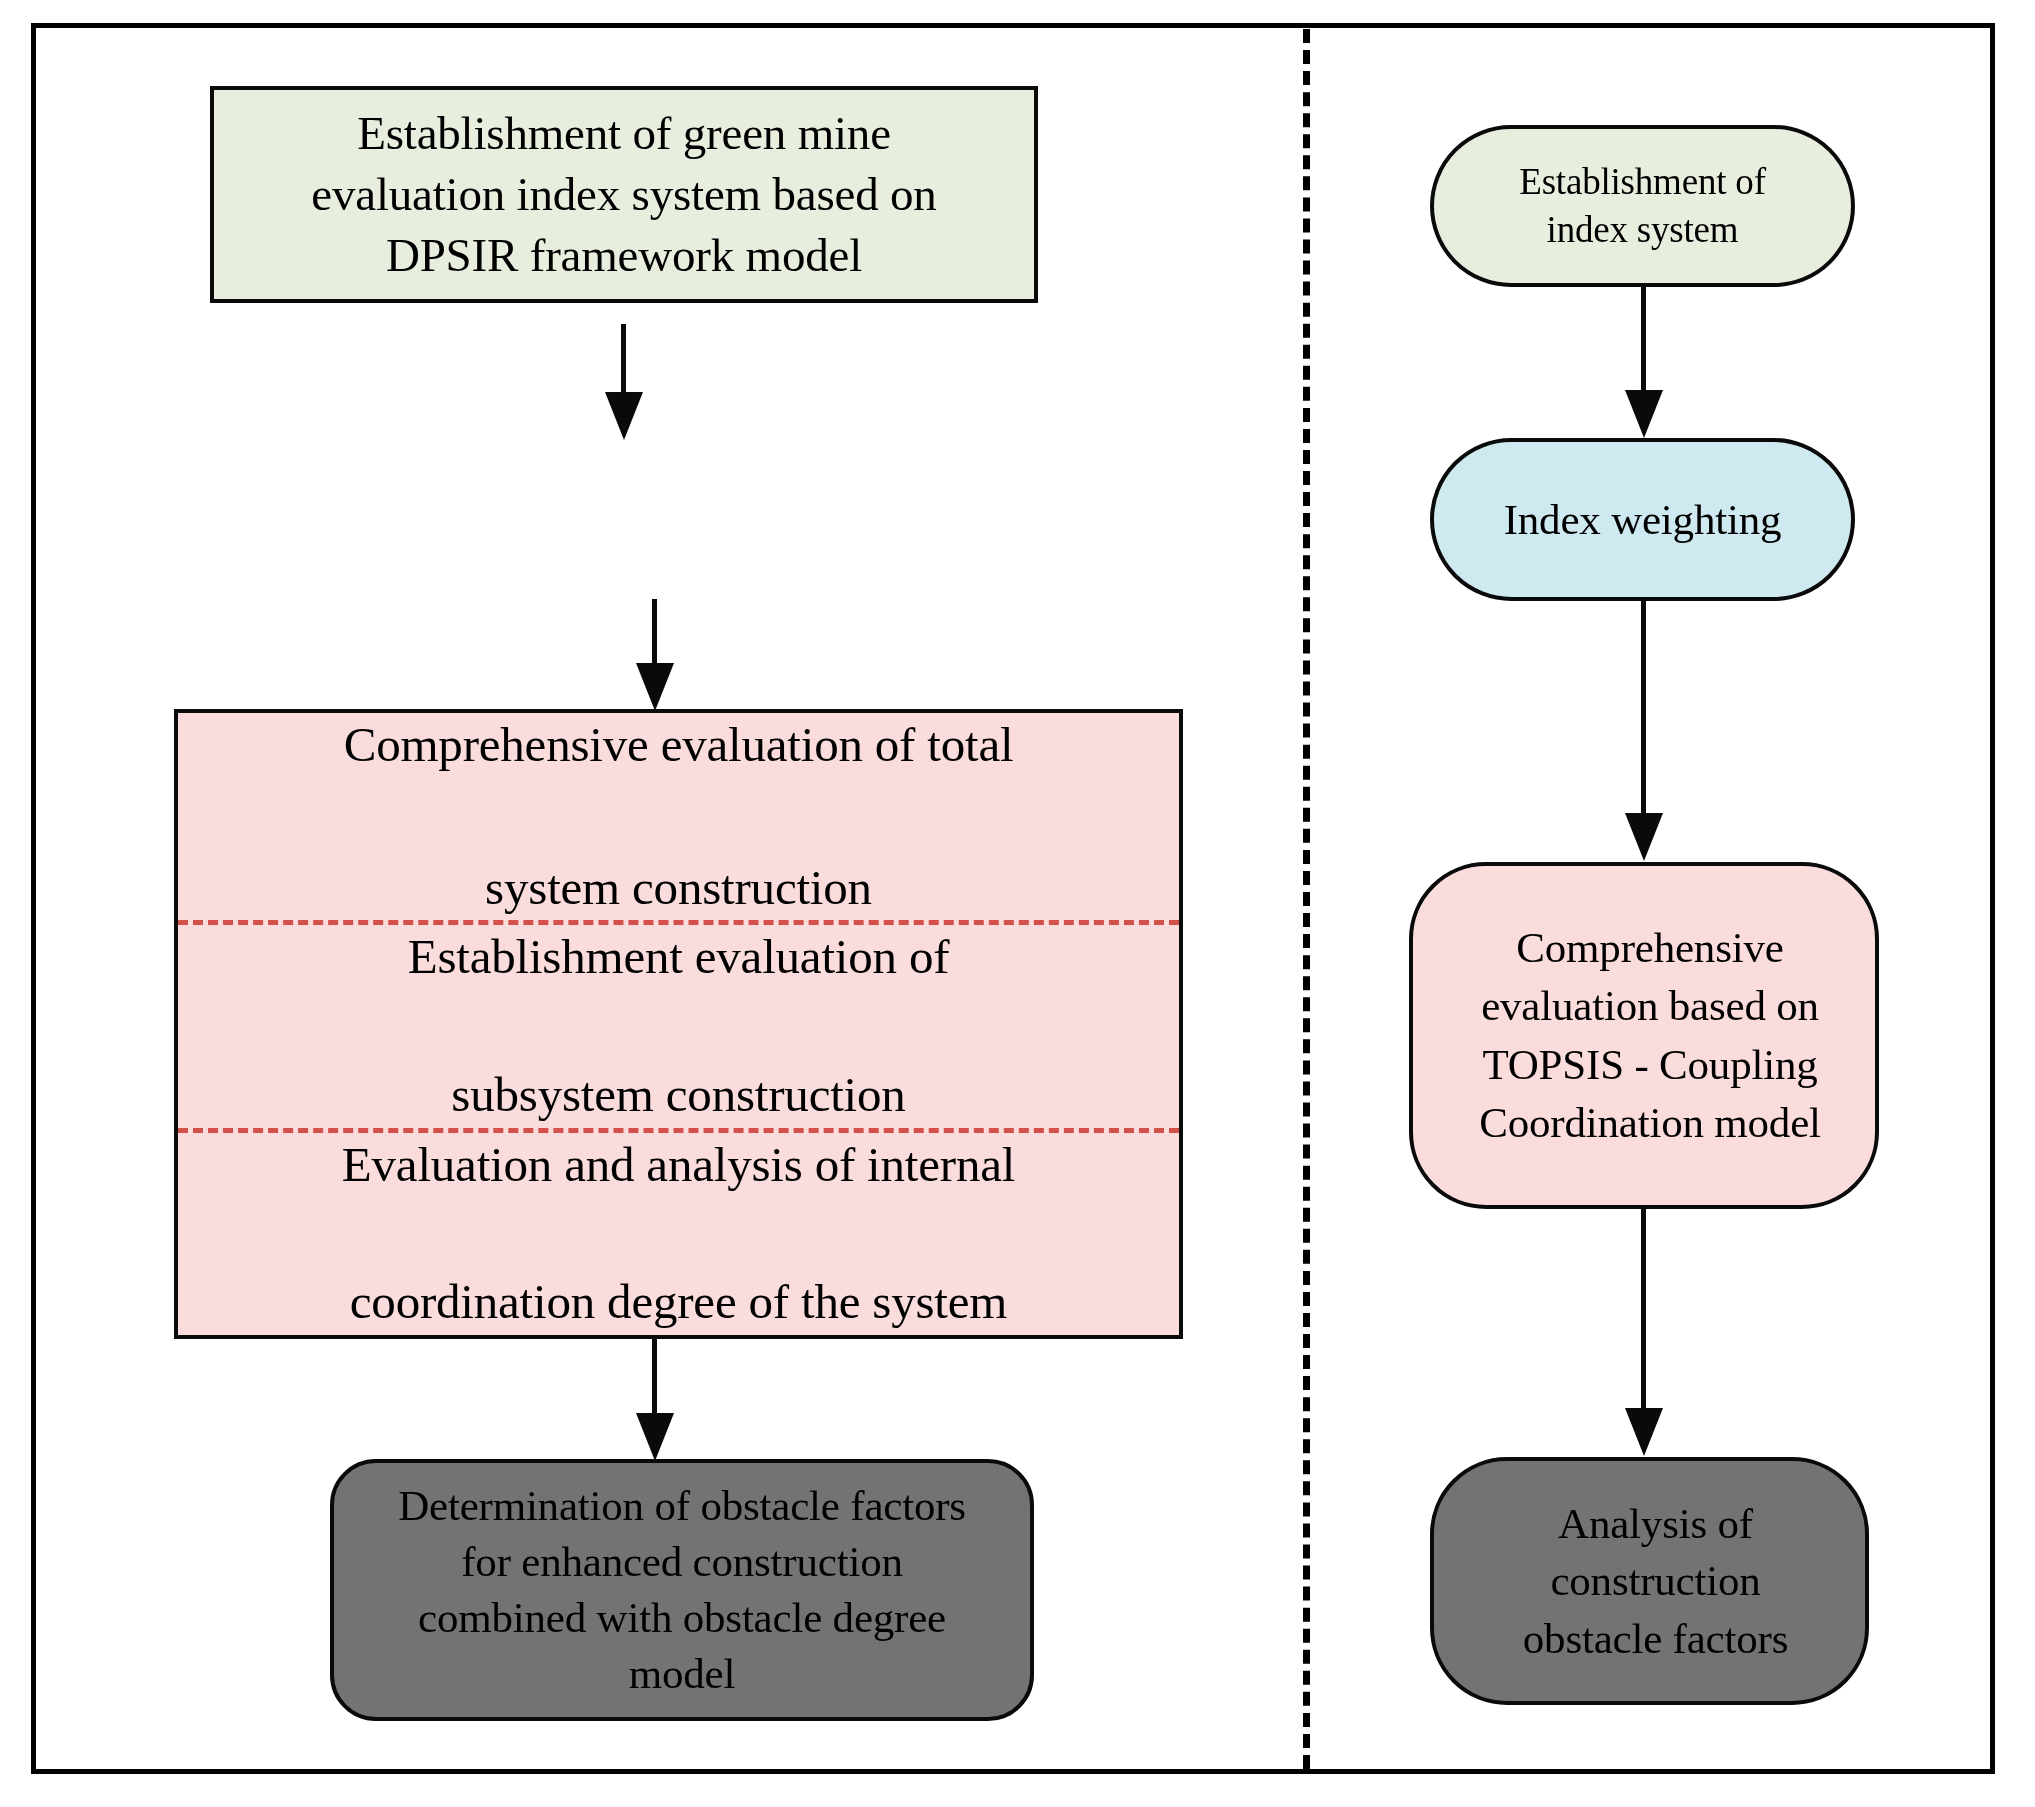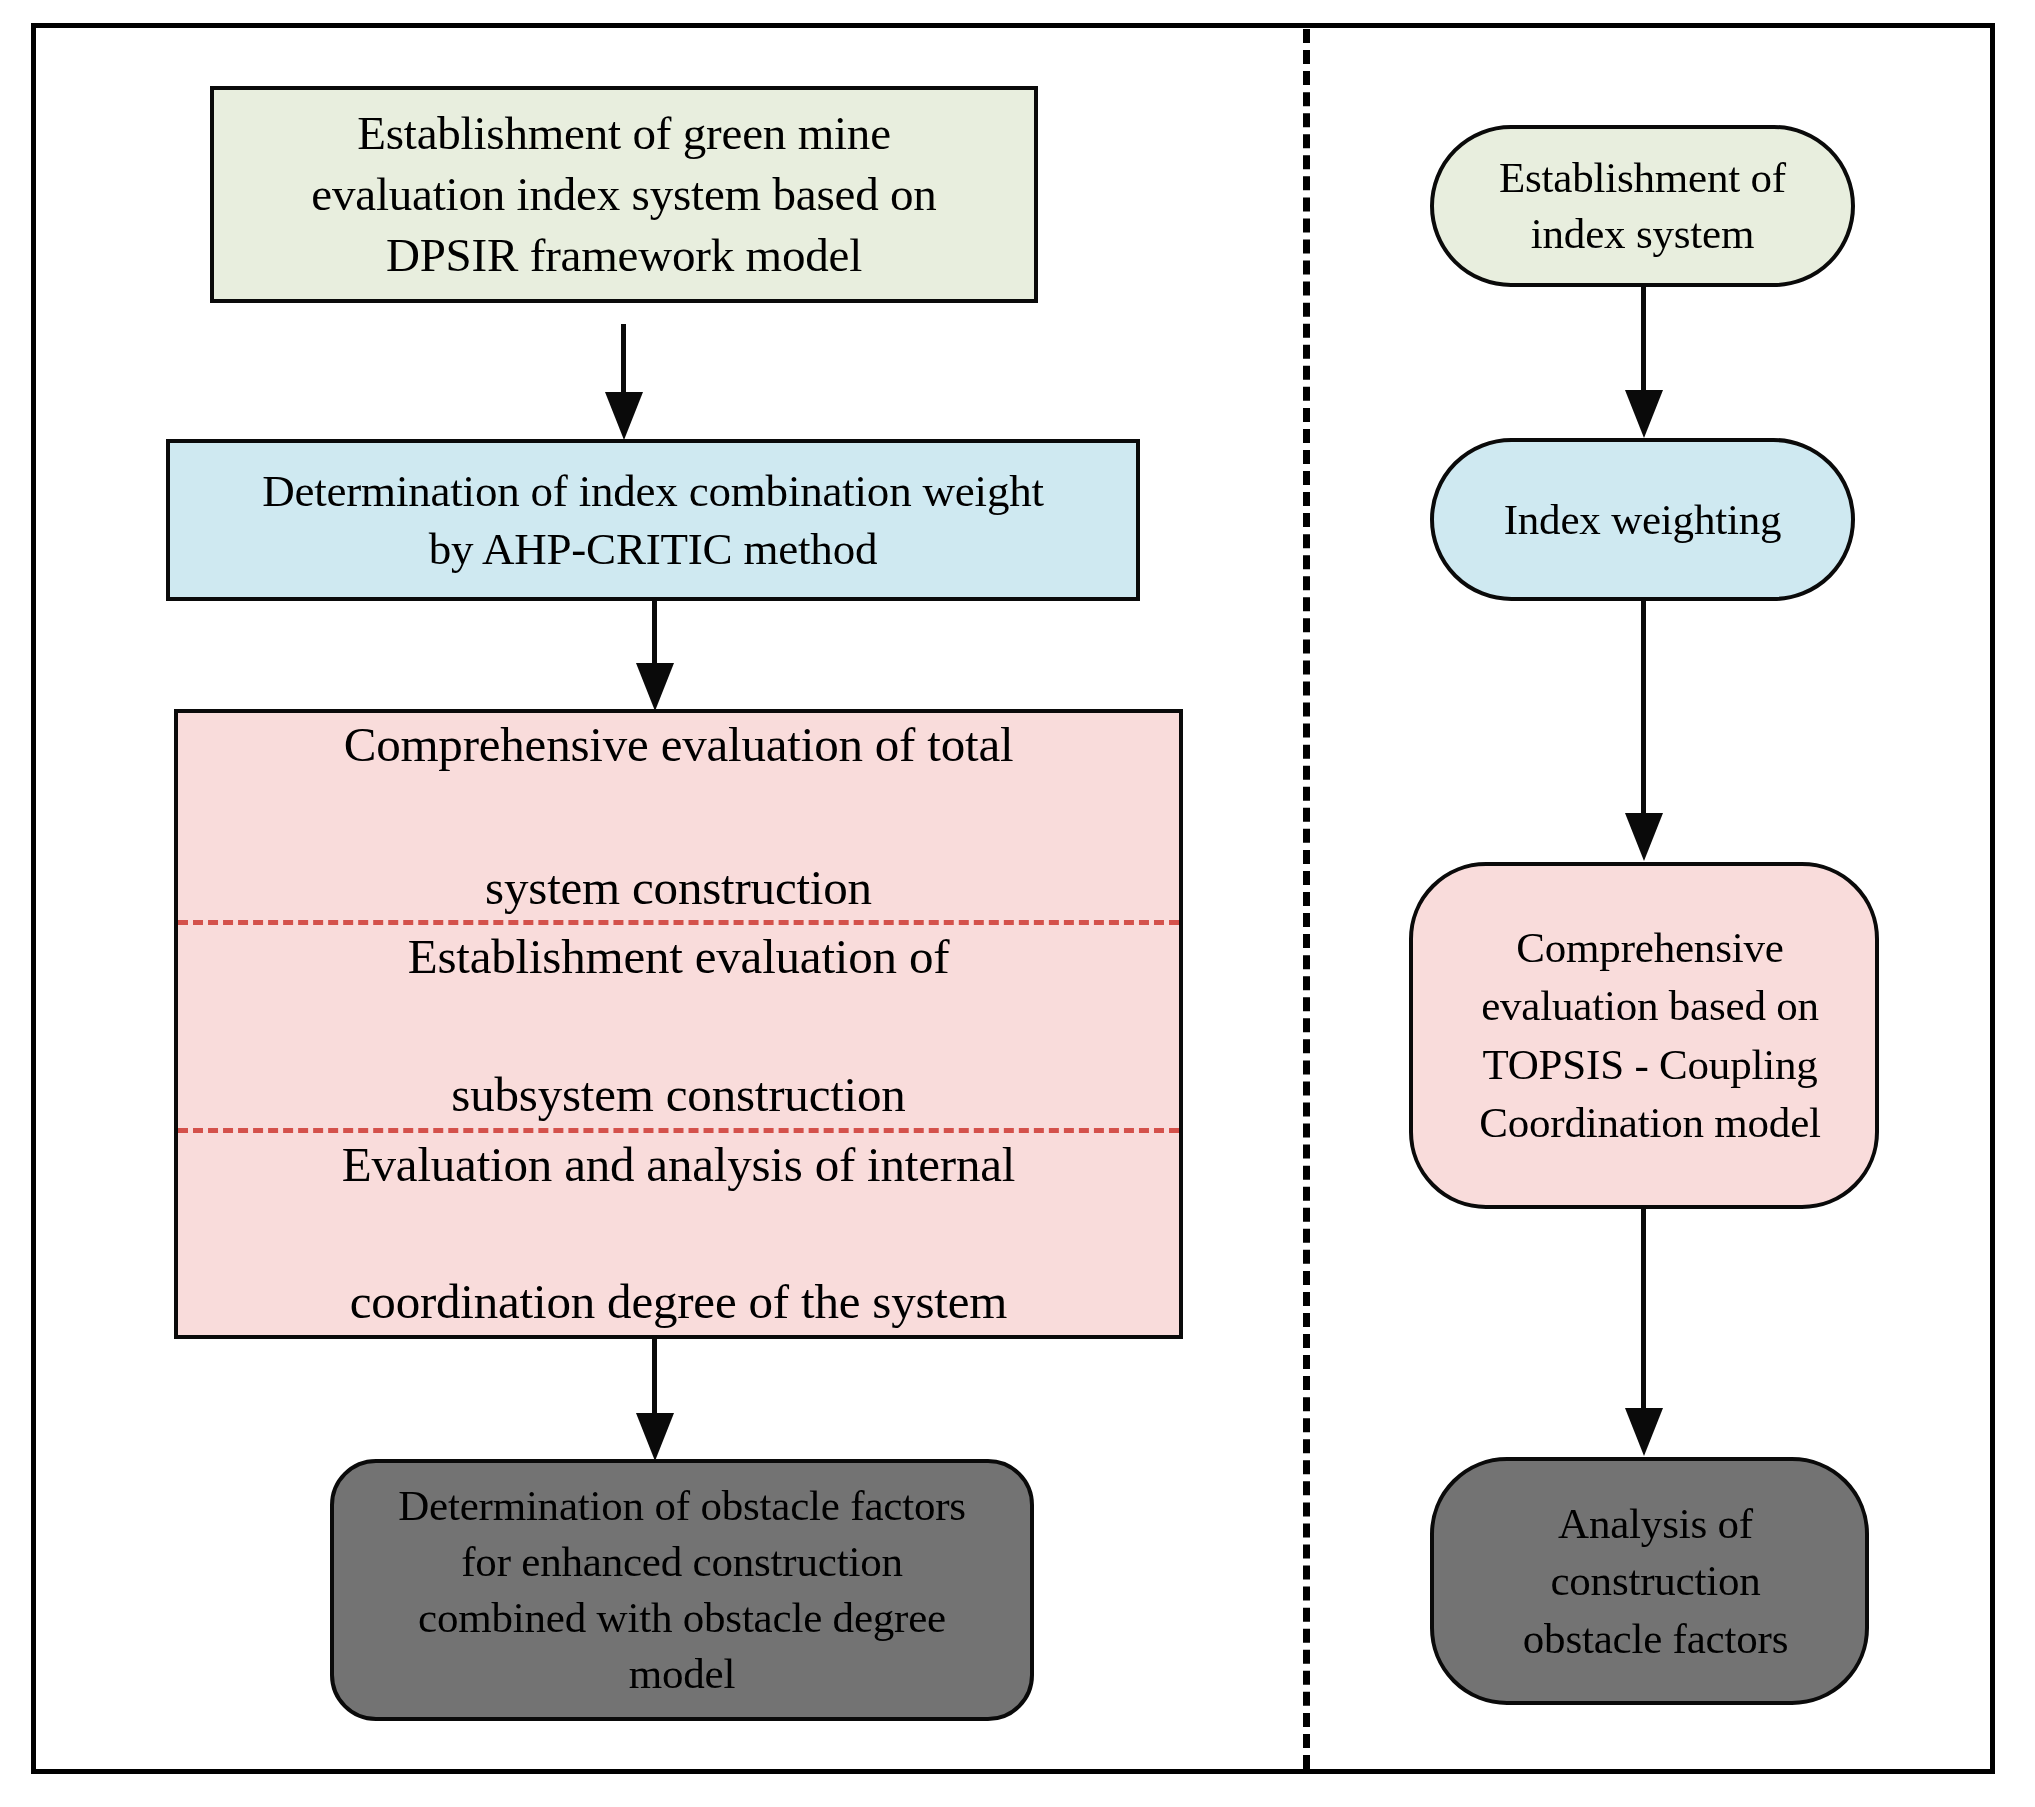--- a/index.html
+++ b/index.html
@@ -69,21 +69,21 @@
     display:flex;flex-direction:column;
     align-items:center;justify-content:space-between;
     text-align:center;line-height:1.32;
     font-size:49px;
   }
   .seg.divider-top{border-top:5.4px dashed #d4514b;}
 
   #n-left-4{left:330px;top:1459px;width:704px;height:262px;font-size:43px;line-height:1.30;}
 
   
-  #n-right-1{left:1430px;top:125px;width:425px;height:162px;font-size:43px;}
+  #n-right-1{left:1430px;top:125px;width:425px;height:162px;font-size:37px;}
   #n-right-2{left:1430px;top:438px;width:425px;height:163px;font-size:43px;}
   #n-right-3{left:1409px;top:862px;width:470px;height:347px;font-size:43px;line-height:1.36;}
   #n-right-4{left:1430px;top:1457px;width:439px;height:248px;font-size:43px;line-height:1.34;}
 
   
   .arrow{position:absolute;}
   .arrow .shaft{
     position:absolute;left:50%;top:0;
     width:5.4px;margin-left:-2.7px;
     background:#0a0a0a;
@@ -126,24 +126,20 @@
     <span class="ln">Establishment of green mine</span>
     <span class="ln">evaluation index system based on</span>
     <span class="ln">DPSIR framework model</span>
   </div>
 
   <div class="arrow" id="a-l1">
     <div class="shaft"></div>
     <div class="head"></div>
   </div>
 
-  <div class="node rect fill-blue" id="n-left-2">
-    <span class="ln">Determination of index combination weight</span>
-    <span class="ln">by AHP-CRITIC method</span>
-  </div>
 
   <div class="arrow" id="a-l2">
     <div class="shaft"></div>
     <div class="head"></div>
   </div>
 
   <div class="node rect fill-pink" id="n-left-3">
     <div class="seg">
       <span class="ln">Comprehensive evaluation of total</span>
       <span class="ln">system construction</span>

